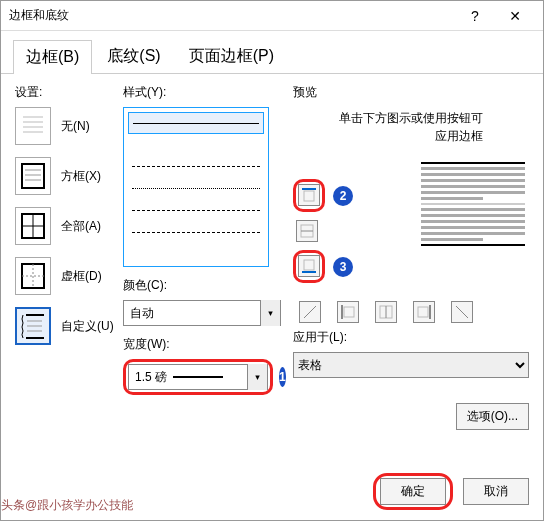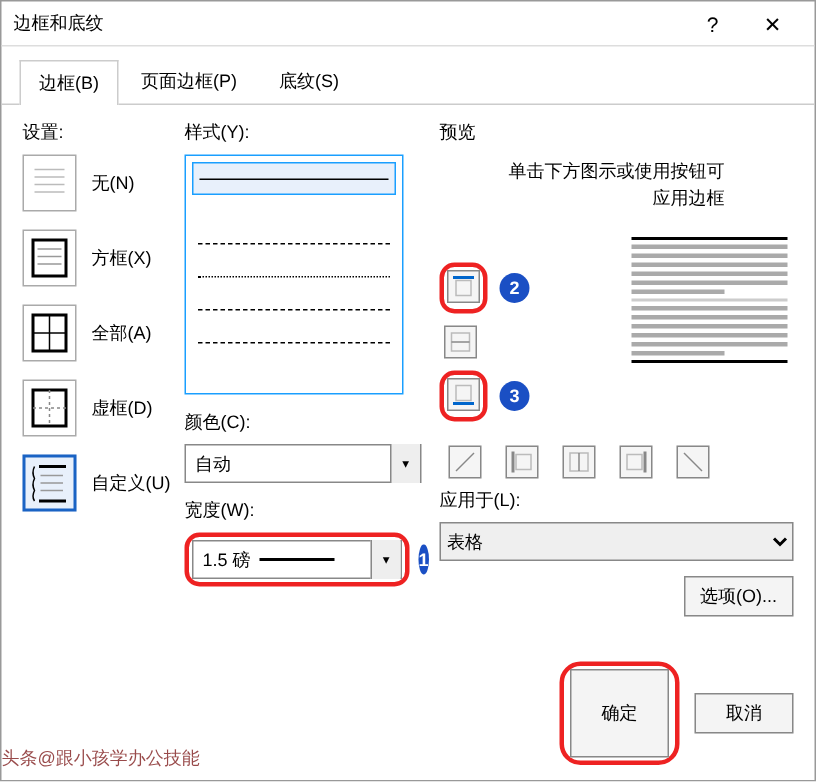--- a/index.html
+++ b/index.html
@@ -2,21 +2,21 @@
 <html><head>
 <meta charset="utf-8">
 <style>
 *{box-sizing:border-box;margin:0;padding:0;font-family:"Microsoft YaHei","SimSun",sans-serif}
 body{background:#fff;width:544px;height:521px;overflow:hidden;position:relative}
 .dlg{border:1px solid #999;width:544px;height:521px;position:relative;background:#fff}
 .titlebar{height:30px;display:flex;align-items:center;padding:0 8px;border-bottom:1px solid #ddd}
 .titlebar .title{flex:1;font-size:12px}
 .titlebar .tbtn{width:40px;height:28px;display:flex;align-items:center;justify-content:center;font-size:14px;cursor:pointer}
 .tabs{display:flex;padding:8px 12px 0 12px;border-bottom:1px solid #ccc}
-.tab{padding:6px 12px;font-size:12px;border:1px solid transparent;border-bottom:none;cursor:pointer;margin-right:2px}
+.tab{padding:6px 12px;font-size:16px;border:1px solid transparent;border-bottom:none;cursor:pointer;margin-right:2px}
 .tab.active{border-color:#ccc;background:#fff;position:relative;top:1px}
 .panel{display:flex;padding:10px 14px 6px 14px;height:378px}
 .col{display:flex;flex-direction:column}
 .col1{width:130px}
 .col2{width:160px}
 .col3{flex:1;padding-left:10px}
 .lbl{font-size:12px;margin-bottom:6px}
 .setopt{display:flex;align-items:center;margin-bottom:12px;cursor:pointer}
 .seticon{width:36px;height:38px;border:1px solid #aaa;margin-right:10px;display:flex;align-items:center;justify-content:center;background:#fff}
 .seticon svg{display:block}
@@ -33,21 +33,21 @@
 .combo .cbtn{width:20px;height:26px;border-left:1px solid #888;display:flex;align-items:center;justify-content:center;font-size:9px;background:#eee}
 .redbox{border:3px solid #e22;border-radius:10px;padding:2px;display:inline-block}
 .section{margin-top:10px}
 .preview-hint{font-size:12px;text-align:right;line-height:1.5;margin:2px auto 8px}
 .preview-area{position:relative;height:170px}
 .mini{width:22px;height:22px;border:1px solid #888;background:#f5f5f5;display:inline-flex;align-items:center;justify-content:center;cursor:pointer}
 .mini svg{display:block}
 .num-badge{width:20px;height:20px;border-radius:50%;background:#1a4fc4;color:#fff;font-size:12px;font-weight:bold;display:inline-flex;align-items:center;justify-content:center}
 .apply{margin-top:6px}
 .apply select{width:236px;height:26px;font-size:12px;border:1px solid #888}
-.opts{text-align:right;margin-top:10px}
+.opts{text-align:right;margin-top:25px}
 .btn{border:1px solid #888;background:#f4f4f4;padding:4px 10px;font-size:12px;cursor:pointer}
 .footer{position:absolute;bottom:10px;right:14px;display:flex;gap:10px;align-items:center}
 .watermark{position:absolute;bottom:6px;left:0;right:0;font-size:12px;color:#7f1d1d;opacity:.8;pointer-events:none}
 .previewlines{position:absolute;right:4px;top:6px;width:104px}
 .previewlines .pl{height:3px;background:#aaa;margin:3px 0}
 .previewlines .tb{height:2px;background:#000;margin:3px 0}
 .side-btns{position:absolute;left:0;top:26px}
 .side-btns .row{display:flex;align-items:center;gap:8px;margin-bottom:8px}
 .bottom-minis{position:absolute;left:6px;bottom:0;display:flex;gap:16px}
 </style>
@@ -56,22 +56,22 @@
 
 <div class="dlg">
  <div class="titlebar">
   <span class="title">边框和底纹</span>
   <span class="tbtn">?</span>
   <span class="tbtn">✕</span>
  </div>
 
  <div class="tabs">
   <div class="tab active"><span>边框(B)</span></div>
+  <div class="tab"><span>底纹(S)</span></div>
   <div class="tab"><span>页面边框(P)</span></div>
-  <div class="tab"><span>底纹(S)</span></div>
  </div>
 
  <div class="panel">
 
   <div class="col col1">
    <div class="lbl">设置:</div>
 
    <div class="setopt">
     <div class="seticon">
             <svg width="26" height="28">
@@ -272,19 +272,19 @@
    <div class="apply">
     <div class="lbl">应用于(L):</div>
     <select><option>表格</option></select>
    </div>
    <div class="opts"><button class="btn">选项(O)...</button></div>
   </div>
  </div>
 
  <div class="footer">
   <span class="redbox" style="border-radius:14px;padding:2px 4px">
-   <button class="btn" style="padding:20px 20px">确定</button>
+   <button class="btn" style="padding:4px 20px">确定</button>
   </span>
   <button class="btn" style="padding:4px 20px">取消</button>
  </div>
 
  <div class="watermark">头条@跟小孩学办公技能</div>
 </div>
 
 </body></html>

